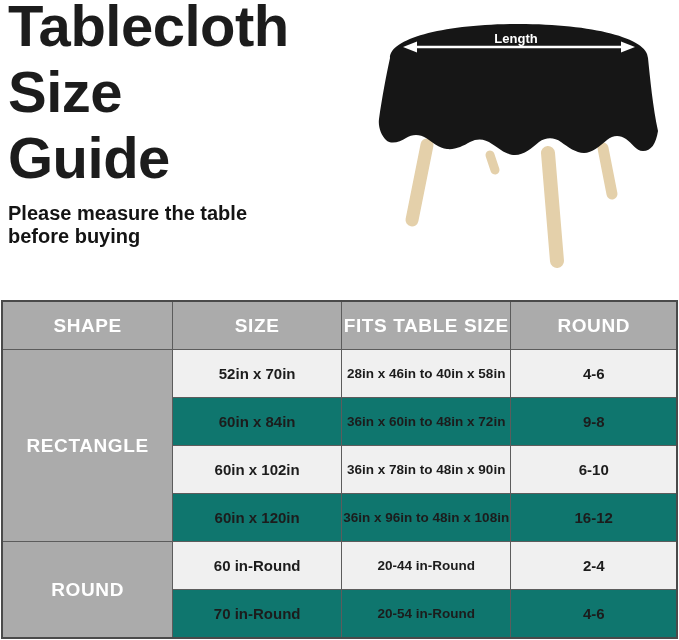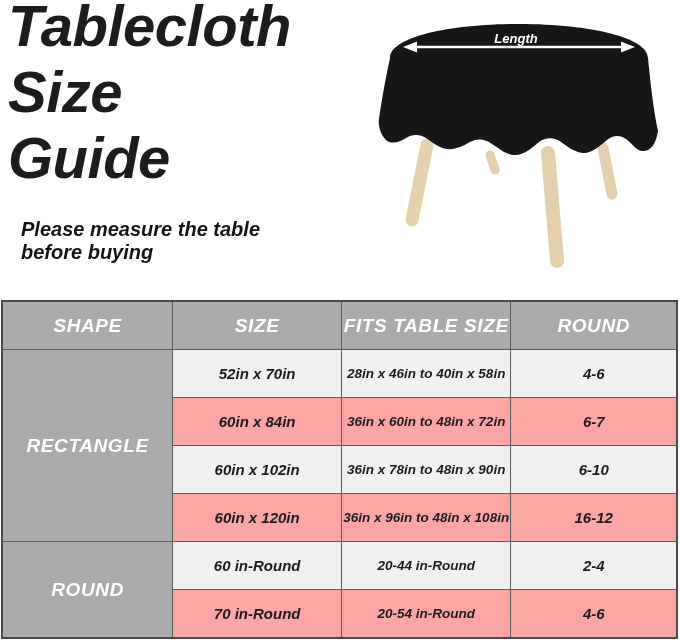--- a/index.html
+++ b/index.html
@@ -3,33 +3,32 @@
 <meta charset="utf-8">
 <style>
   html,body{margin:0;padding:0;}
   body{
     width:679px;height:640px;
     background:#ffffff;
     font-family:"Liberation Sans", sans-serif;
     position:relative;
     overflow:hidden;
   }
-  .canvas{position:absolute;left:0;top:0;width:559px;height:640px;background:#ffffff;font-style:italic;}
+  .canvas{position:absolute;left:0;top:0;width:559px;height:640px;background:#ffffff;}
 
   
   .title{
     position:absolute;left:8px;top:-7px;
     font-size:58px;line-height:66px;font-weight:700;
     color:#1c1c1c;letter-spacing:-0.5px;
   }
   .subtitle{
-    position:absolute;left:8px;top:218px;
+    position:absolute;left:8px;top:202px;
     font-size:20px;line-height:23px;font-weight:700;
     color:#141414;
-    margin-left:13px;
   }
 
   
   .illustration{position:absolute;left:340px;top:0;width:339px;height:300px;}
   .length-text{font-family:"Liberation Sans", sans-serif;font-size:13px;font-weight:700;}
 
   
   table.size-chart{
     position:absolute;left:1px;top:300px;width:677px;
     border-collapse:collapse;table-layout:fixed;
@@ -45,21 +44,21 @@
   table.size-chart th{
     background:#ababab;color:#ffffff;
     font-size:19px;font-weight:700;letter-spacing:0.6px;
   }
   td.shape-cell{
     background:#ababab;color:#ffffff;
     font-size:19px;font-weight:700;letter-spacing:0.6px;
   }
   td.data-cell{
     color:#1c1c1c;font-weight:700;font-size:15px;
-    background:#fca5a5;white-space:nowrap;
+    background:#0f766e;white-space:nowrap;
   }
   td.fits-cell{font-size:13.5px;}
   tr.alt td.data-cell{background:#f0f0f0;}
 </style>
 </head>
 <body>
 
 <div class="canvas">
 
   <div class="title">
@@ -122,21 +121,21 @@
     </tr>
     <tr class="alt">
       <td class="shape-cell" rowspan="4">RECTANGLE</td>
       <td class="data-cell">52in x 70in</td>
       <td class="data-cell fits-cell">28in x 46in to 40in x 58in</td>
       <td class="data-cell">4-6</td>
     </tr>
     <tr>
       <td class="data-cell">60in x 84in</td>
       <td class="data-cell fits-cell">36in x 60in to 48in x 72in</td>
-      <td class="data-cell">6-7</td>
+      <td class="data-cell">9-8</td>
     </tr>
     <tr class="alt">
       <td class="data-cell">60in x 102in</td>
       <td class="data-cell fits-cell">36in x 78in to 48in x 90in</td>
       <td class="data-cell">6-10</td>
     </tr>
     <tr>
       <td class="data-cell">60in x 120in</td>
       <td class="data-cell fits-cell">36in x 96in to 48in x 108in</td>
       <td class="data-cell">16-12</td>

